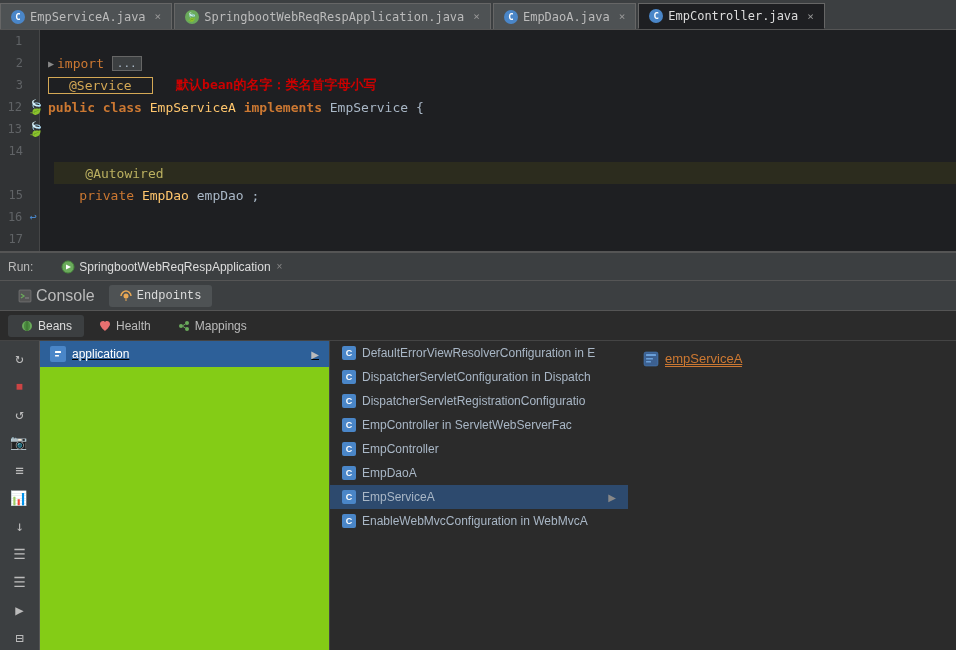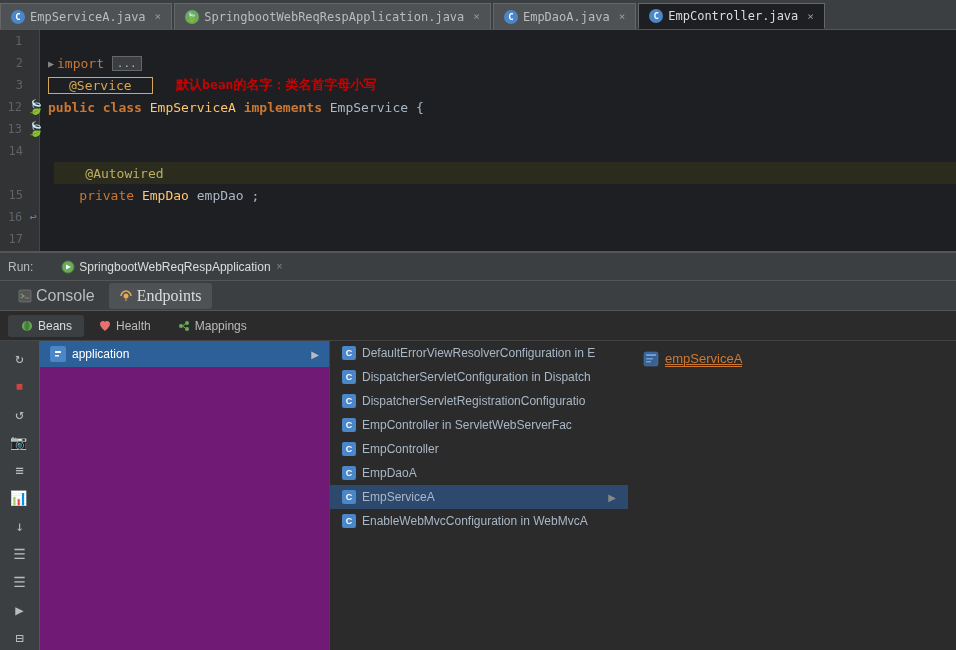--- a/index.html
+++ b/index.html
@@ -211,25 +211,26 @@
       justify-content: center;
       cursor: pointer;
       border-radius: 3px;
       color: #bbb;
       font-size: 14px;
     }
     .sidebar-btn.red { color: #cc4444; }
 
     .beans-tree {
       width: 290px;
-      background: #701a75;
+      background: #84cc16;
       border-right: 1px solid #444;
       display: flex;
       flex-direction: column;
       flex-shrink: 0;
+      text-decoration: underline;
     }
     .tree-item {
       display: flex;
       align-items: center;
       padding: 5px 10px;
       cursor: pointer;
       font-size: 12px;
       font-family: sans-serif;
       color: #bbb;
       gap: 6px;
@@ -426,21 +427,21 @@
         <line x1="7" y1="9" x2="11" y2="9" stroke="#888" stroke-width="1"></line>
       </svg>
       <span style="font-family:sans-serif;font-size:16px;">Console</span>
     </div>
     <div class="panel-tab active">
       <svg width="14" height="14" viewBox="0 0 14 14">
         <path d="M2 7 C2 4 5 2 7 2 C9 2 12 4 12 7" stroke="#e8a855" stroke-width="1.5" fill="none"></path>
         <circle cx="7" cy="7" r="2.5" fill="#e8a855"></circle>
         <line x1="7" y1="9.5" x2="7" y2="12" stroke="#e8a855" stroke-width="1"></line>
       </svg>
-      <span style="font-family:Liberation Serif, serif;font-size:16px;text-align:right;">Endpoints</span>
+      <span style="font-family:Liberation Mono, monospace;font-size:12px;text-align:right;">Endpoints</span>
     </div>
   </div>
 
   <div class="actuator-tabs">
     <div class="actuator-tab active">
       <svg width="14" height="14" viewBox="0 0 14 14">
         <ellipse cx="7" cy="7" rx="5" ry="5" fill="#6aaa5b"></ellipse>
         <ellipse cx="7" cy="7" rx="3" ry="5" fill="#4a8a3f"></ellipse>
         <line x1="7" y1="2" x2="7" y2="12" stroke="#3a6a2f" stroke-width="0.8"></line>
       </svg>

